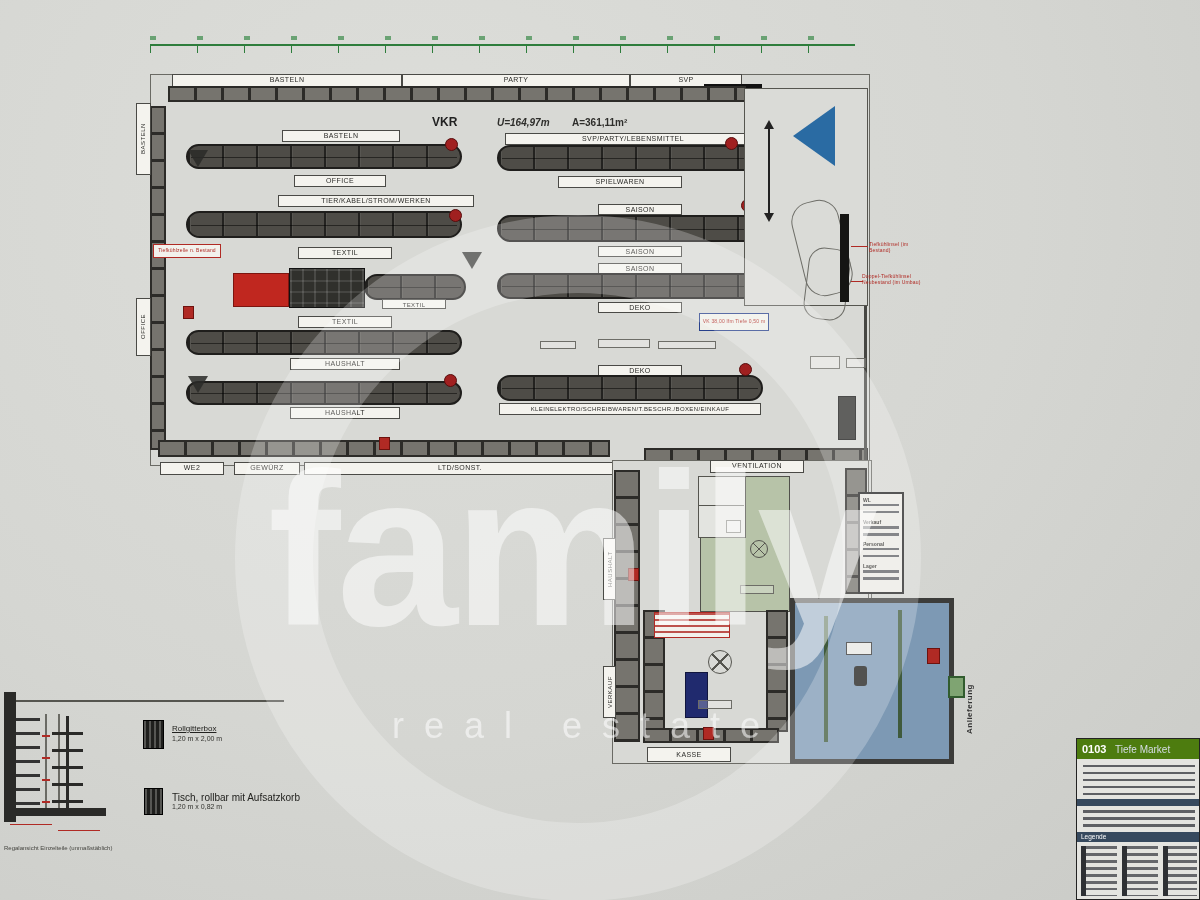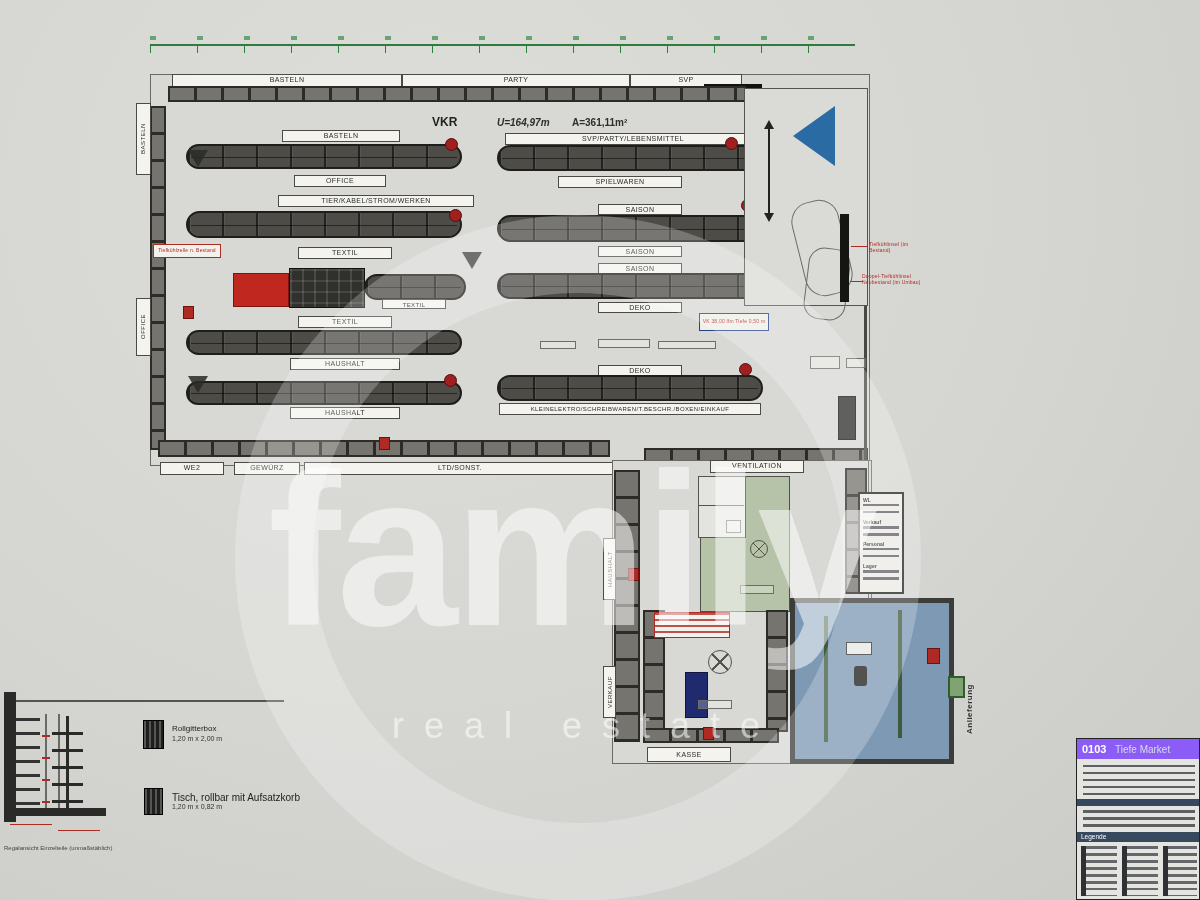--- a/index.html
+++ b/index.html
@@ -188,28 +188,28 @@
   <div class="abs" style="left:58px;top:714px;width:2px;height:100px;background:#6a6a64;"></div>
   <div class="abs" style="left:42px;top:735px;width:8px;height:70px;background:repeating-linear-gradient(180deg,#b02a24 0 2px,transparent 2px 22px);"></div>
   <div class="abs" style="left:66px;top:716px;width:3px;height:96px;background:#2a2a28;"></div>
   <div class="abs" style="left:52px;top:732px;width:31px;height:76px;background:repeating-linear-gradient(180deg,#2a2a28 0 3px,transparent 3px 17px);"></div>
   <div class="abs" style="left:14px;top:808px;width:92px;height:8px;background:#2a2a28;"></div>
   <div class="abs" style="left:10px;top:824px;width:42px;height:1px;background:#b02a24;"></div>
   <div class="abs" style="left:58px;top:830px;width:42px;height:1px;background:#b02a24;"></div>
   <div class="abs" style="left:4px;top:845px;width:170px;font-size:6px;color:#44443f;">Regalansicht Einzelteile (unmaßstäblich)</div>
 
   <div class="abs legend-icon" style="left:143px;top:720px;width:21px;height:29px;"></div>
-  <div class="abs" style="left:172px;top:724px;font-size:8px;color:#22221f;">Rollgitterbox</div>
+  <div class="abs" style="left:172px;top:724px;font-size:8px;color:#22221f;text-decoration:underline;">Rollgitterbox</div>
   <div class="abs" style="left:172px;top:735px;font-size:7px;color:#33332f;">1,20 m x 2,00 m</div>
   <div class="abs legend-icon" style="left:144px;top:788px;width:19px;height:27px;"></div>
   <div class="abs" style="left:172px;top:792px;font-size:10px;color:#22221f;">Tisch, rollbar mit Aufsatzkorb</div>
   <div class="abs" style="left:172px;top:803px;font-size:7px;color:#33332f;">1,20 m x 0,82 m</div>
 
   <div class="abs" style="left:1076px;top:738px;width:124px;height:162px;background:#e4e4e0;border:1px solid #222;box-sizing:border-box;">
-    <div style="position:absolute;left:0;top:0;width:100%;height:20px;background:#8b5cf6;">
+    <div style="position:absolute;left:0;top:0;width:100%;height:20px;background:#4d7c0f;">
       <span style="position:absolute;left:5px;top:4px;color:#fff;font-weight:bold;font-size:11px;">0103</span>
       <span style="position:absolute;left:38px;top:5px;color:#d6dde6;font-size:10px;">Tiefe Market</span>
     </div>
     <div class="stripes" style="position:absolute;left:6px;top:26px;width:112px;height:30px;"></div>
     <div style="position:absolute;left:0;top:60px;width:100%;height:7px;background:#36495e;"></div>
     <div class="stripes" style="position:absolute;left:6px;top:71px;width:112px;height:18px;"></div>
     <div style="position:absolute;left:0;top:93px;width:100%;height:10px;background:#36495e;">
       <span style="position:absolute;left:4px;top:1px;color:#fff;font-size:6.5px;">Legende</span>
     </div>
     <div class="stripes-icon" style="position:absolute;left:4px;top:107px;width:36px;height:50px;"></div>

